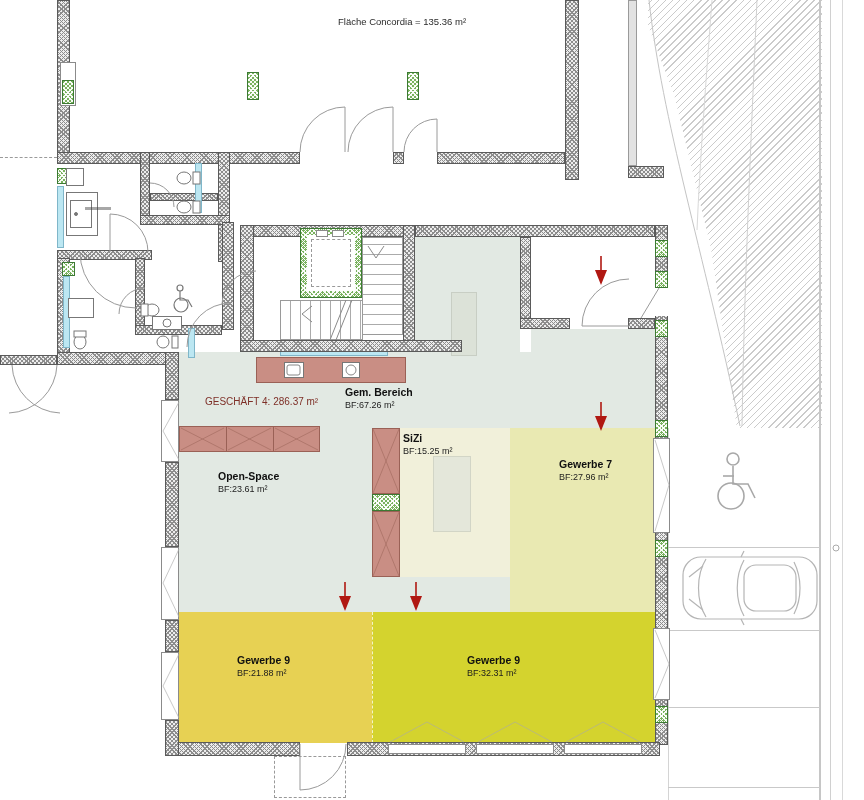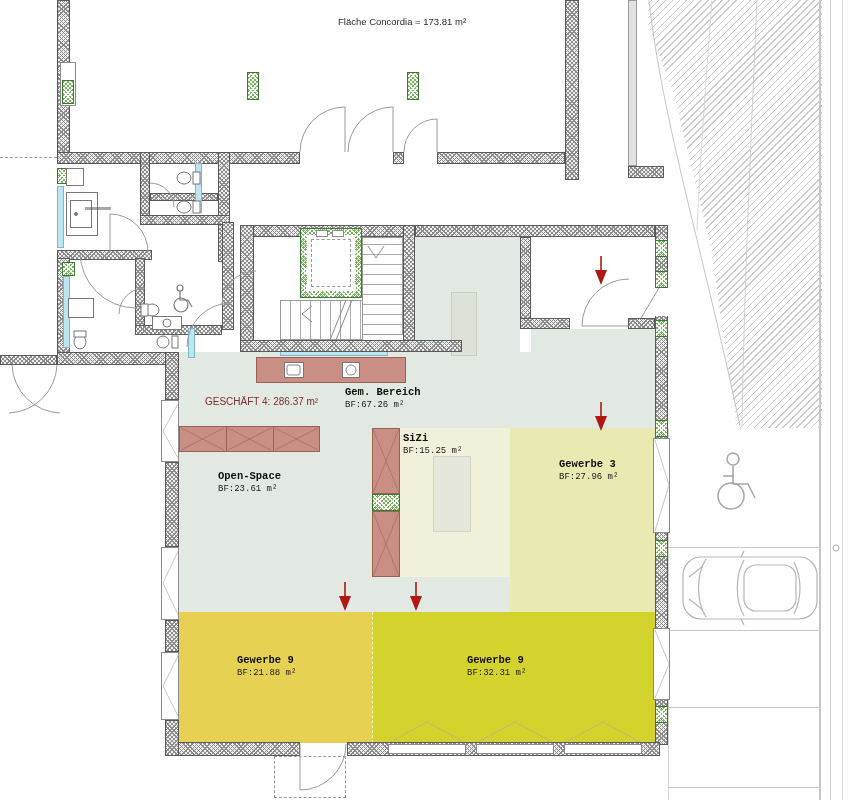--- a/index.html
+++ b/index.html
@@ -22,21 +22,21 @@
   .fixture{background:#fff;border:1px solid #777;box-sizing:border-box;}
   .dash{border:1px dashed #999;box-sizing:border-box;background:transparent;}
   .dashline{border-top:1px dashed #9a9a9a;height:0;}
   .stairs-v{background:#fff;background-image:repeating-linear-gradient(0deg,#ababab 0 1px,transparent 1px 10px);outline:1px solid #9a9a9a;outline-offset:-1px;}
   .stairs-h{background:#fff;background-image:repeating-linear-gradient(90deg,#ababab 0 1px,transparent 1px 10px);outline:1px solid #9a9a9a;outline-offset:-1px;}
   .roadhatch{background-image:repeating-linear-gradient(135deg,#cbcbcb 0 1px,transparent 1px 5px);}
   .vline{background:#c6c6c6;}
   .hline{background:#c9c9c9;}
   .lbl{position:absolute;font-size:9.5px;color:#2b2b2b;white-space:nowrap;}
   .red-lbl{color:#7e2f27;font-size:10px;}
-  .room-lbl{position:absolute;white-space:nowrap;font-family:Liberation Mono, monospace;}
+  .room-lbl{position:absolute;white-space:nowrap;}
   .rname{font-weight:bold;font-size:10.5px;color:#101010;}
   .rarea{font-size:9px;color:#1c1c1c;margin-top:2px;}
   .overlay{left:0;top:0;pointer-events:none;}
 </style>
 </head>
 <body>
 
 <div class="plan">
 
   <div class="abs" style="left:415px;top:237px;width:105px;height:123px;background:#e2e9e3;"></div>
@@ -264,37 +264,37 @@
     </g>
     <g stroke="#b0b0b0" fill="none" stroke-width="0.7">
       <path d="M179,402 L163,431 L179,460"></path>
       <path d="M179,549 L163,583 L179,617"></path>
       <path d="M179,654 L163,686 L179,718"></path>
       <path d="M655,440 L669,485 L655,531"></path>
       <path d="M655,630 L669,664 L655,698"></path>
     </g>
   </svg>
 
-  <div class="lbl" style="left:338px;top:16px;">Fläche Concordia = 173.81 m²</div>
+  <div class="lbl" style="left:338px;top:16px;">Fläche Concordia = 135.36 m²</div>
   <div class="lbl red-lbl" style="left:205px;top:396px;">GESCHÄFT 4: 286.37 m²</div>
 
   <div class="room-lbl" style="left:345px;top:386px;">
     <div class="rname">Gem. Bereich</div>
     <div class="rarea">BF:67.26 m²</div>
   </div>
   <div class="room-lbl" style="left:218px;top:470px;">
     <div class="rname">Open-Space</div>
     <div class="rarea">BF:23.61 m²</div>
   </div>
   <div class="room-lbl" style="left:403px;top:432px;">
     <div class="rname">SiZi</div>
     <div class="rarea">BF:15.25 m²</div>
   </div>
   <div class="room-lbl" style="left:559px;top:458px;">
-    <div class="rname">Gewerbe 3</div>
+    <div class="rname">Gewerbe 7</div>
     <div class="rarea">BF:27.96 m²</div>
   </div>
   <div class="room-lbl" style="left:237px;top:654px;">
     <div class="rname">Gewerbe 9</div>
     <div class="rarea">BF:21.88 m²</div>
   </div>
   <div class="room-lbl" style="left:467px;top:654px;">
     <div class="rname">Gewerbe 9</div>
     <div class="rarea">BF:32.31 m²</div>
   </div>

